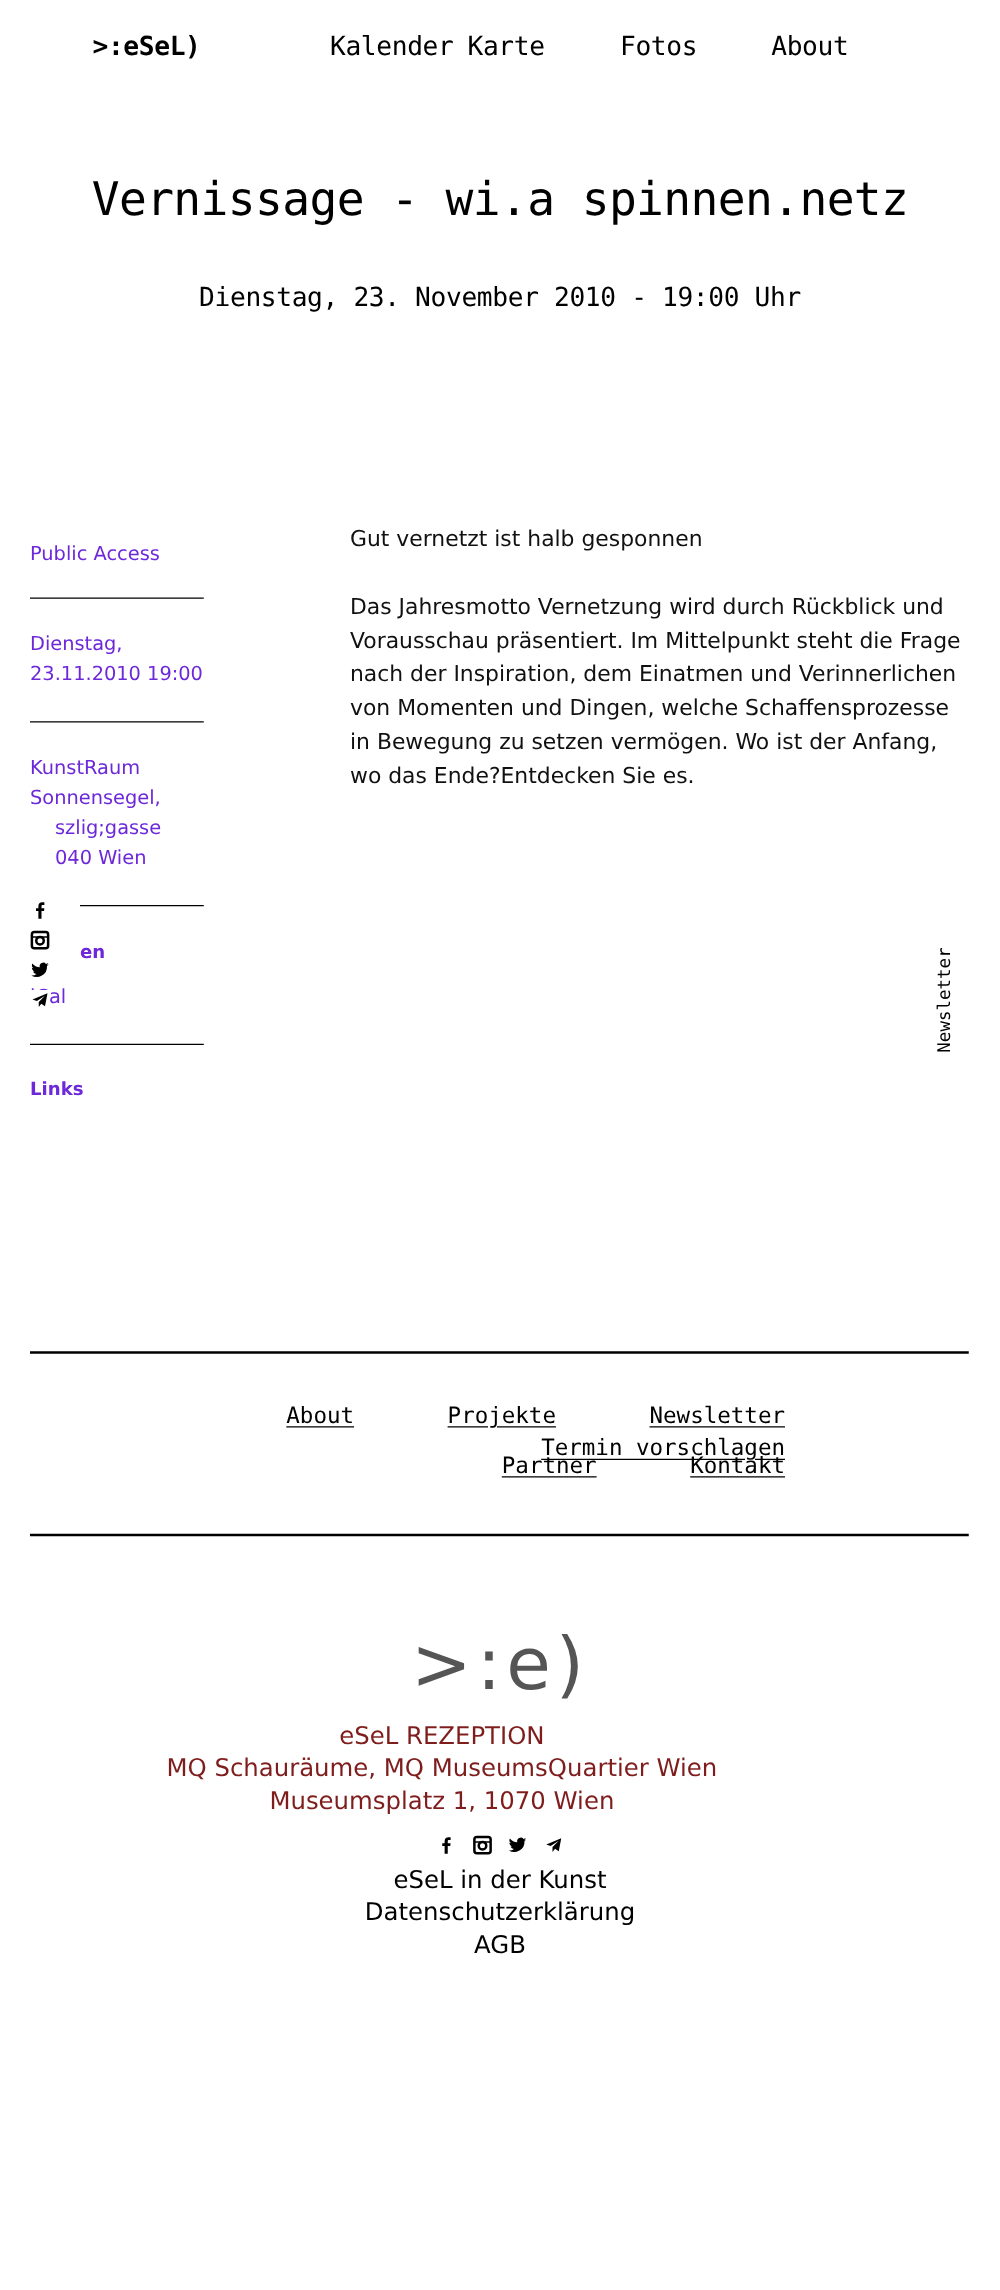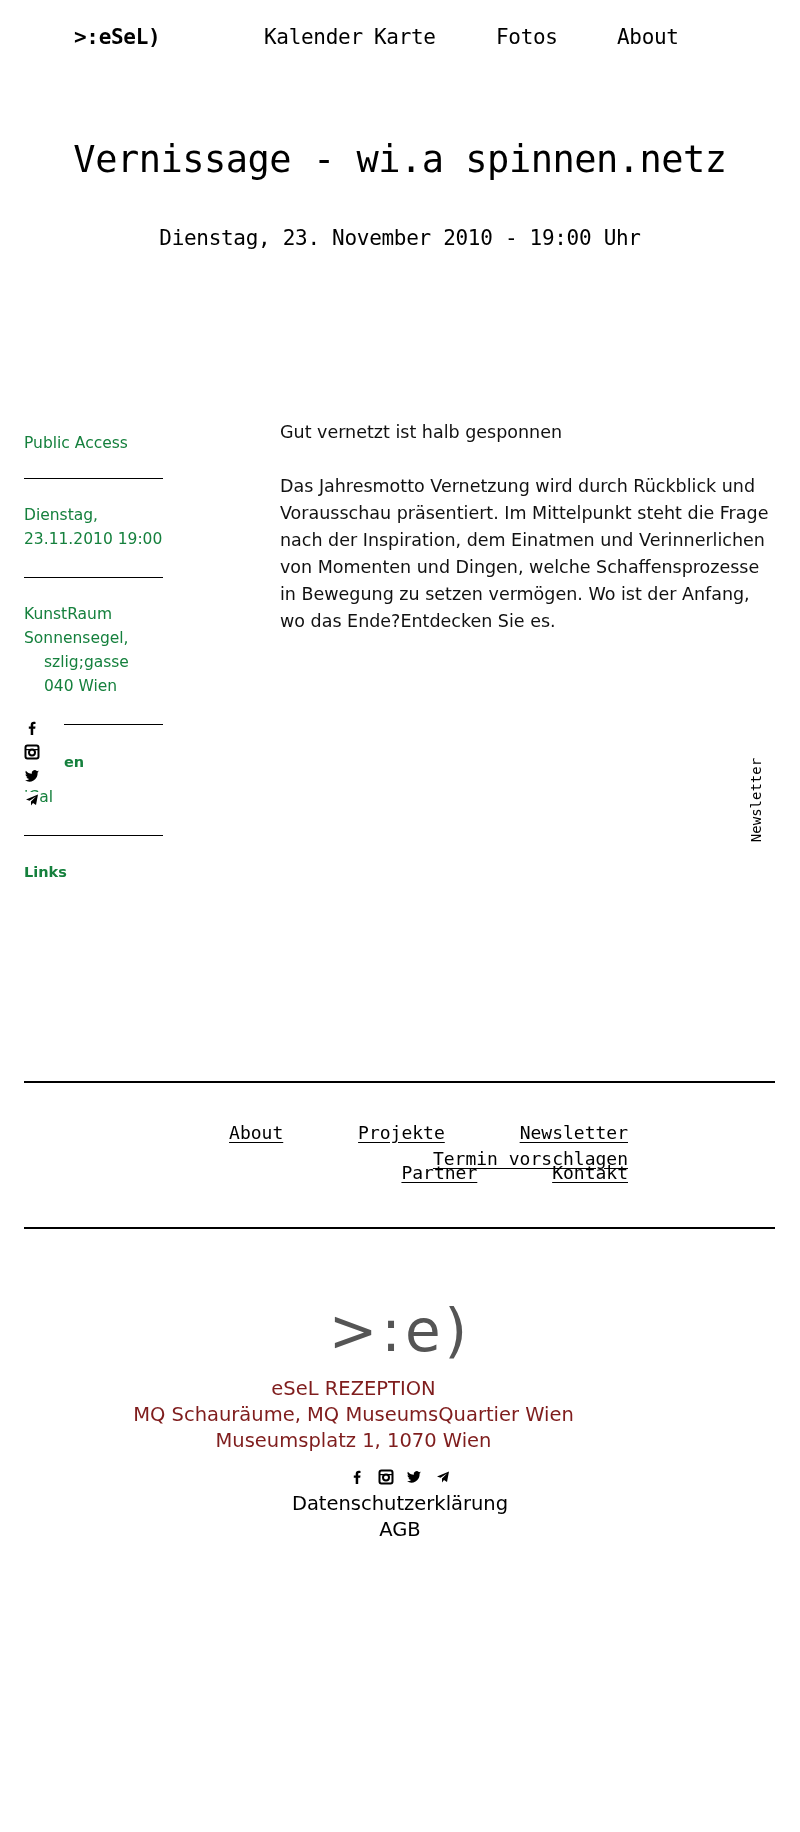--- a/index.html
+++ b/index.html
@@ -13,21 +13,21 @@
     .topnav .item { position: absolute; top: 0; font-size: 21px; line-height: 30px; color: #000; text-decoration: none; letter-spacing: -0.3px; }
     .topnav .logo { font-weight: bold; }
 
     
     .hero-title { position: absolute; top: 135px; left: 0; width: 800px; text-align: center; font-size: 37px; line-height: 50px; letter-spacing: -0.5px; }
     .hero-date { position: absolute; top: 223px; left: 0; width: 800px; text-align: center; font-size: 21px; line-height: 30px; letter-spacing: -0.3px; }
 
     
     .sidebar { position: absolute; top: 422px; left: 24px; width: 139px; }
     .sidebar h2 { font-size: 36px; line-height: 46px; font-weight: normal; letter-spacing: -1px; }
-    .sidebar .txt { font-size: 15.5px; line-height: 24px; color: #15803d; }
+    .sidebar .txt { font-size: 15.5px; line-height: 24px; color: #6d28d9; }
     .sidebar .rule { height: 1px; background: #000; width: 139px; }
     .sidebar .bold { font-weight: bold; font-size: 14.5px; }
 
     
     .social-float { position: absolute; left: 24px; top: 720px; width: 18px; }
     .social-float .si { display: block; width: 16px; height: 16px; margin-bottom: 8px; background: #fff; }
 
     
     .main { position: absolute; top: 419px; left: 280px; width: 500px; font-size: 17.5px; line-height: 27px; color: #111; }
     .main p { margin: 0; }
@@ -152,15 +152,16 @@
         <path d="M15 3.5c-.5.2-1.1.4-1.7.5.6-.4 1-.9 1.3-1.6-.6.3-1.2.6-1.8.7a2.9 2.9 0 0 0-5 2.6C5.4 5.6 3.3 4.5 1.9 2.7c-.8 1.3-.4 3 .9 3.9-.5 0-.9-.2-1.300-.4 0 1.4 1 2.6 2.3 2.9-.4.1-.9.1-1.3 0 .4 1.2 1.5 2 2.7 2A5.8 5.8 0 0 1 1 12.3 8.2 8.2 0 0 0 13.6 5v-.4c.6-.3 1-.8 1.4-1.1z" fill="#000"></path>
       </svg>
   </span>
   <span class="si">
     <svg width="16" height="16" viewBox="0 0 16 16">
         <path d="M14 2.5 2 7.5l3.5 1.3L12 4.5 7 9.5v4l2-2.5 3 2z" fill="#000"></path>
       </svg>
   </span>
 </div>
 <div class="foot-links sans">
+  <a>eSeL in der Kunst</a>
   <a>Datenschutzerklärung</a>
   <a>AGB</a>
 </div>
 
 </body></html>

